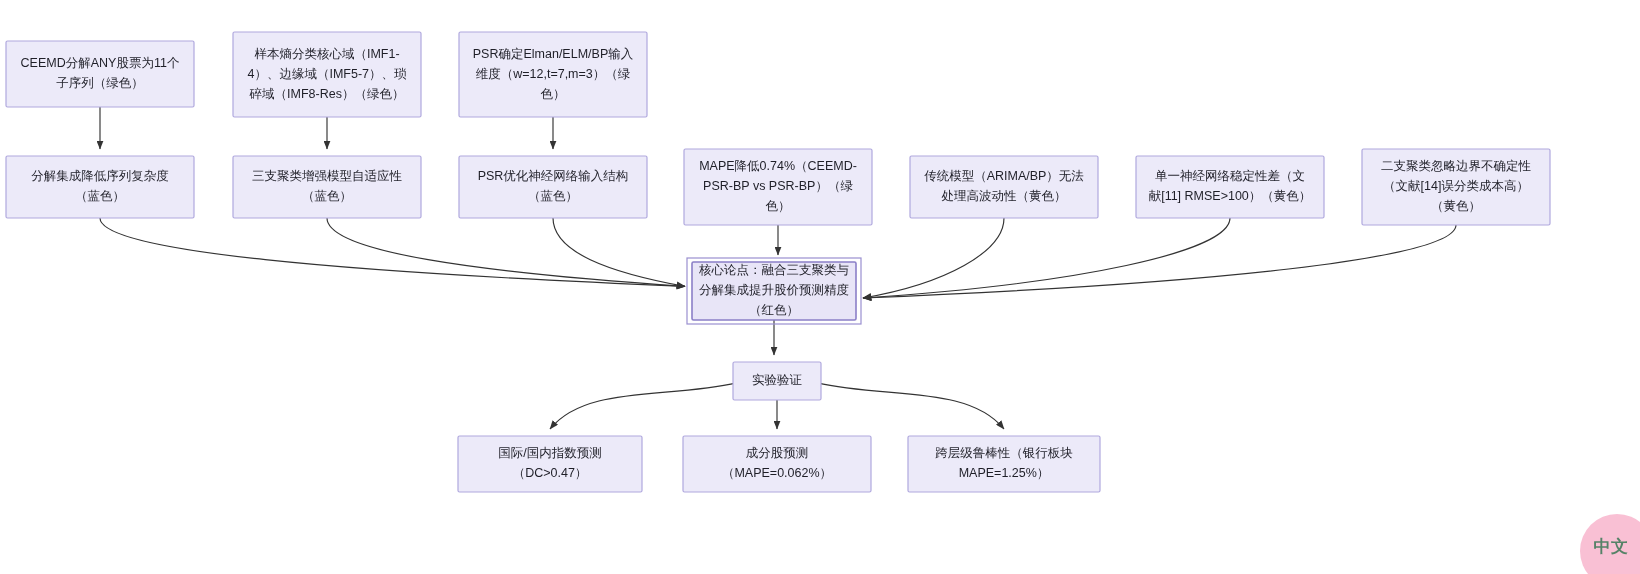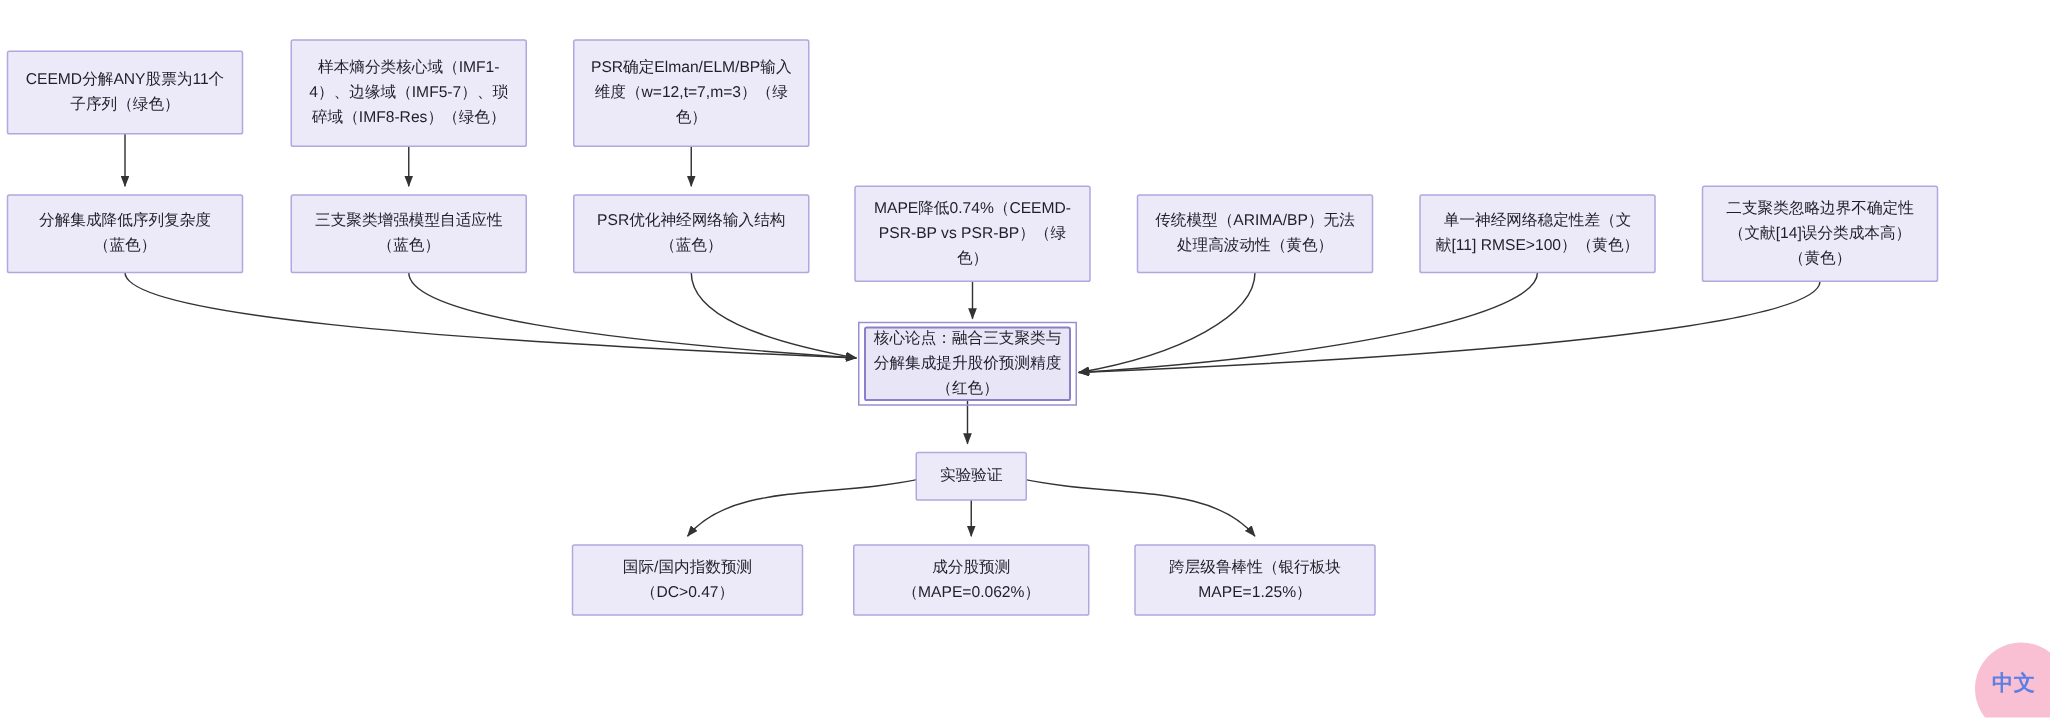--- a/index.html
+++ b/index.html
@@ -56,21 +56,21 @@
     height: 74px;
     border-radius: 50%;
     background: #F7A8C4;
     opacity: 0.72;
     display: flex;
     align-items: center;
     justify-content: center;
     overflow: hidden;
   }
   .watermark-text {
-    color: #1d4ed8;
+    color: #14532d;
     font-family: "Liberation Sans", "DejaVu Sans", sans-serif;
     font-size: 17px;
     font-weight: bold;
     line-height: 1.05;
     text-align: center;
     letter-spacing: 0.5px;
     transform: translate(-6px, -4px);
   }
 </style>
 </head>

